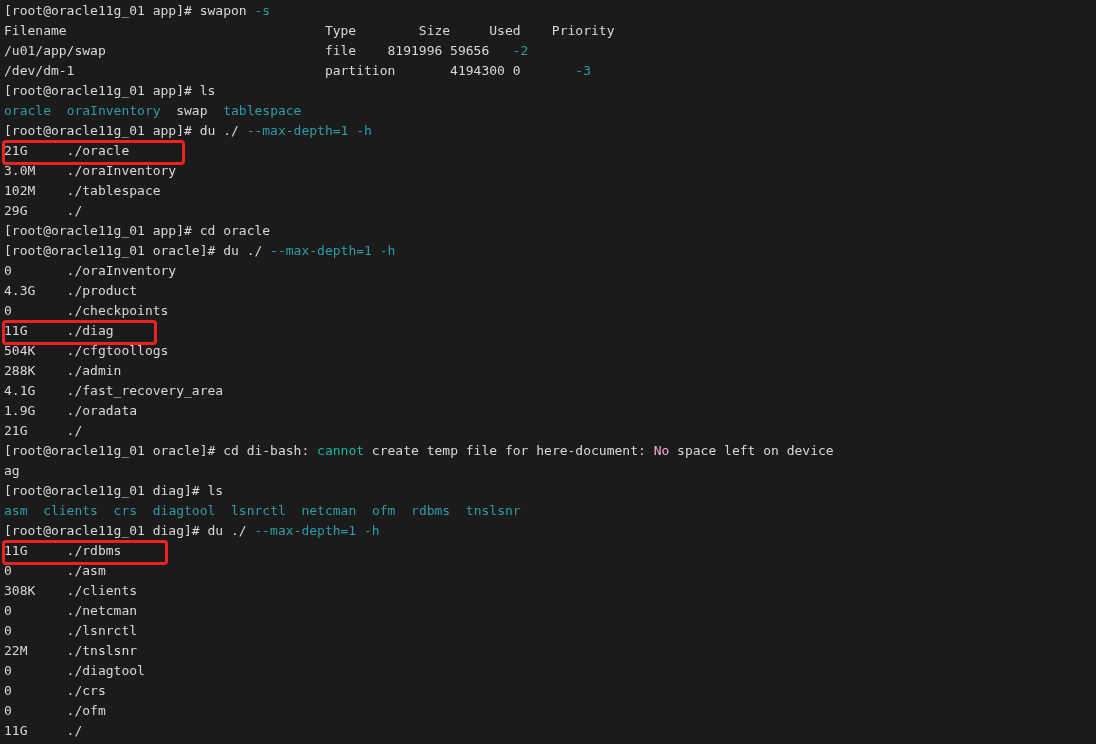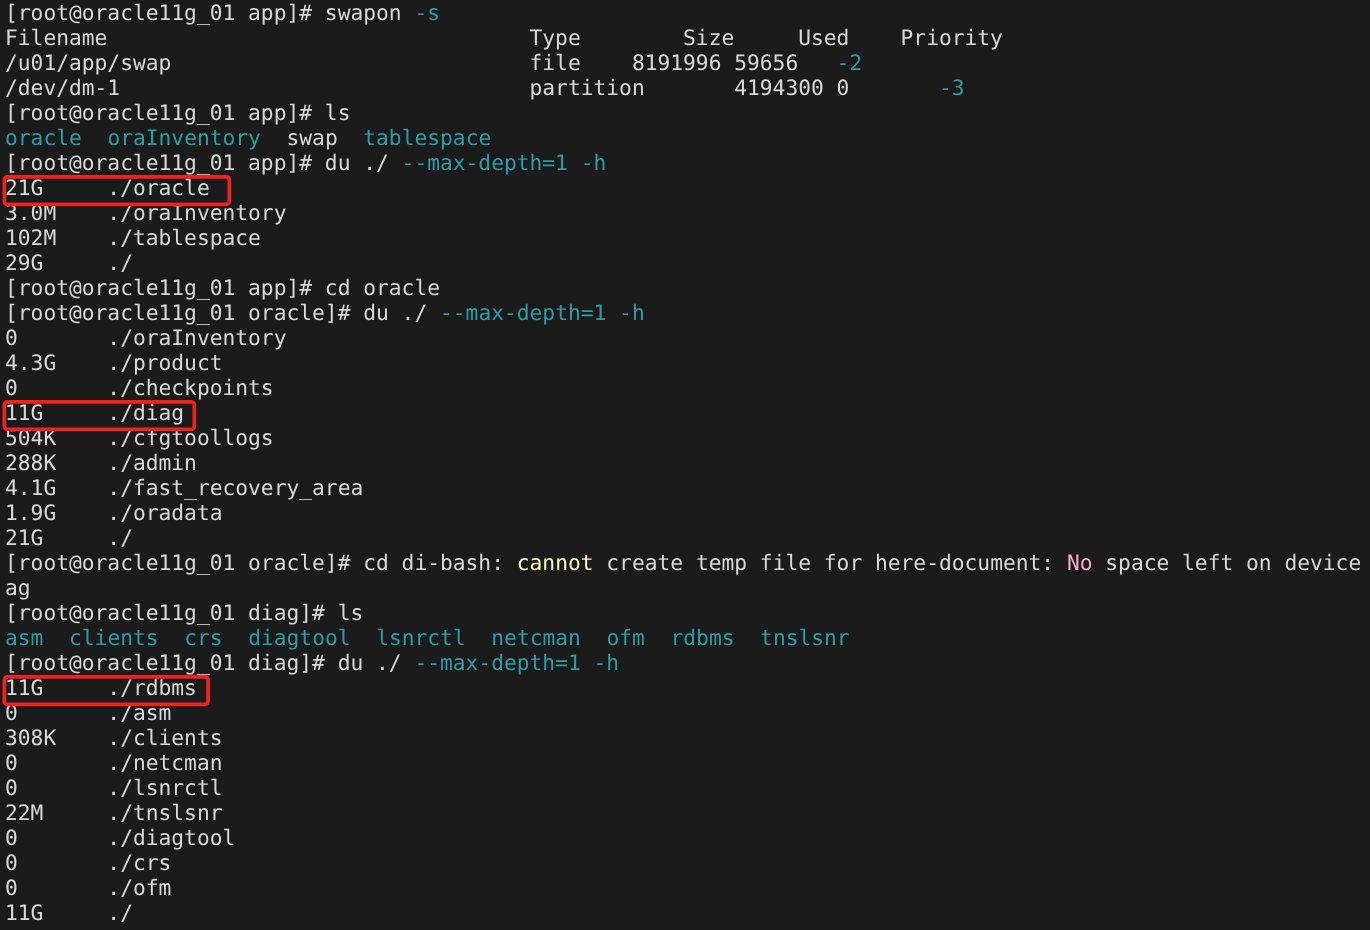--- a/index.html
+++ b/index.html
@@ -7,39 +7,39 @@
     padding: 0;
     background: #1b1b1b;
   }
   #terminal {
     position: relative;
     width: 1096px;
     height: 744px;
     background: #1b1b1b;
     overflow: hidden;
     font-family: "DejaVu Sans Mono", "Liberation Mono", monospace;
-    font-size: 17px;
+    font-size: 13px;
     line-height: 20px;
     color: #d6d6d6;
     letter-spacing: 0px;
   }
   .screen {
     position: absolute;
     left: 4px;
     top: 1px;
     right: 0;
     white-space: pre;
   }
   .line {
     height: 20px;
     white-space: pre;
   }
   .c-default { color: #d8d8d8; }
   .c-cyan    { color: #2e9ca6; }
-  .c-yellow  { color: #fef9c3; }
+  .c-yellow  { color: #14b8a6; }
   .c-red     { color: #f9a8d4; }
 
   .annot-box {
     position: absolute;
     border: 3px solid #ef2222;
     border-radius: 4px;
     box-sizing: border-box;
     pointer-events: none;
   }
 </style>

